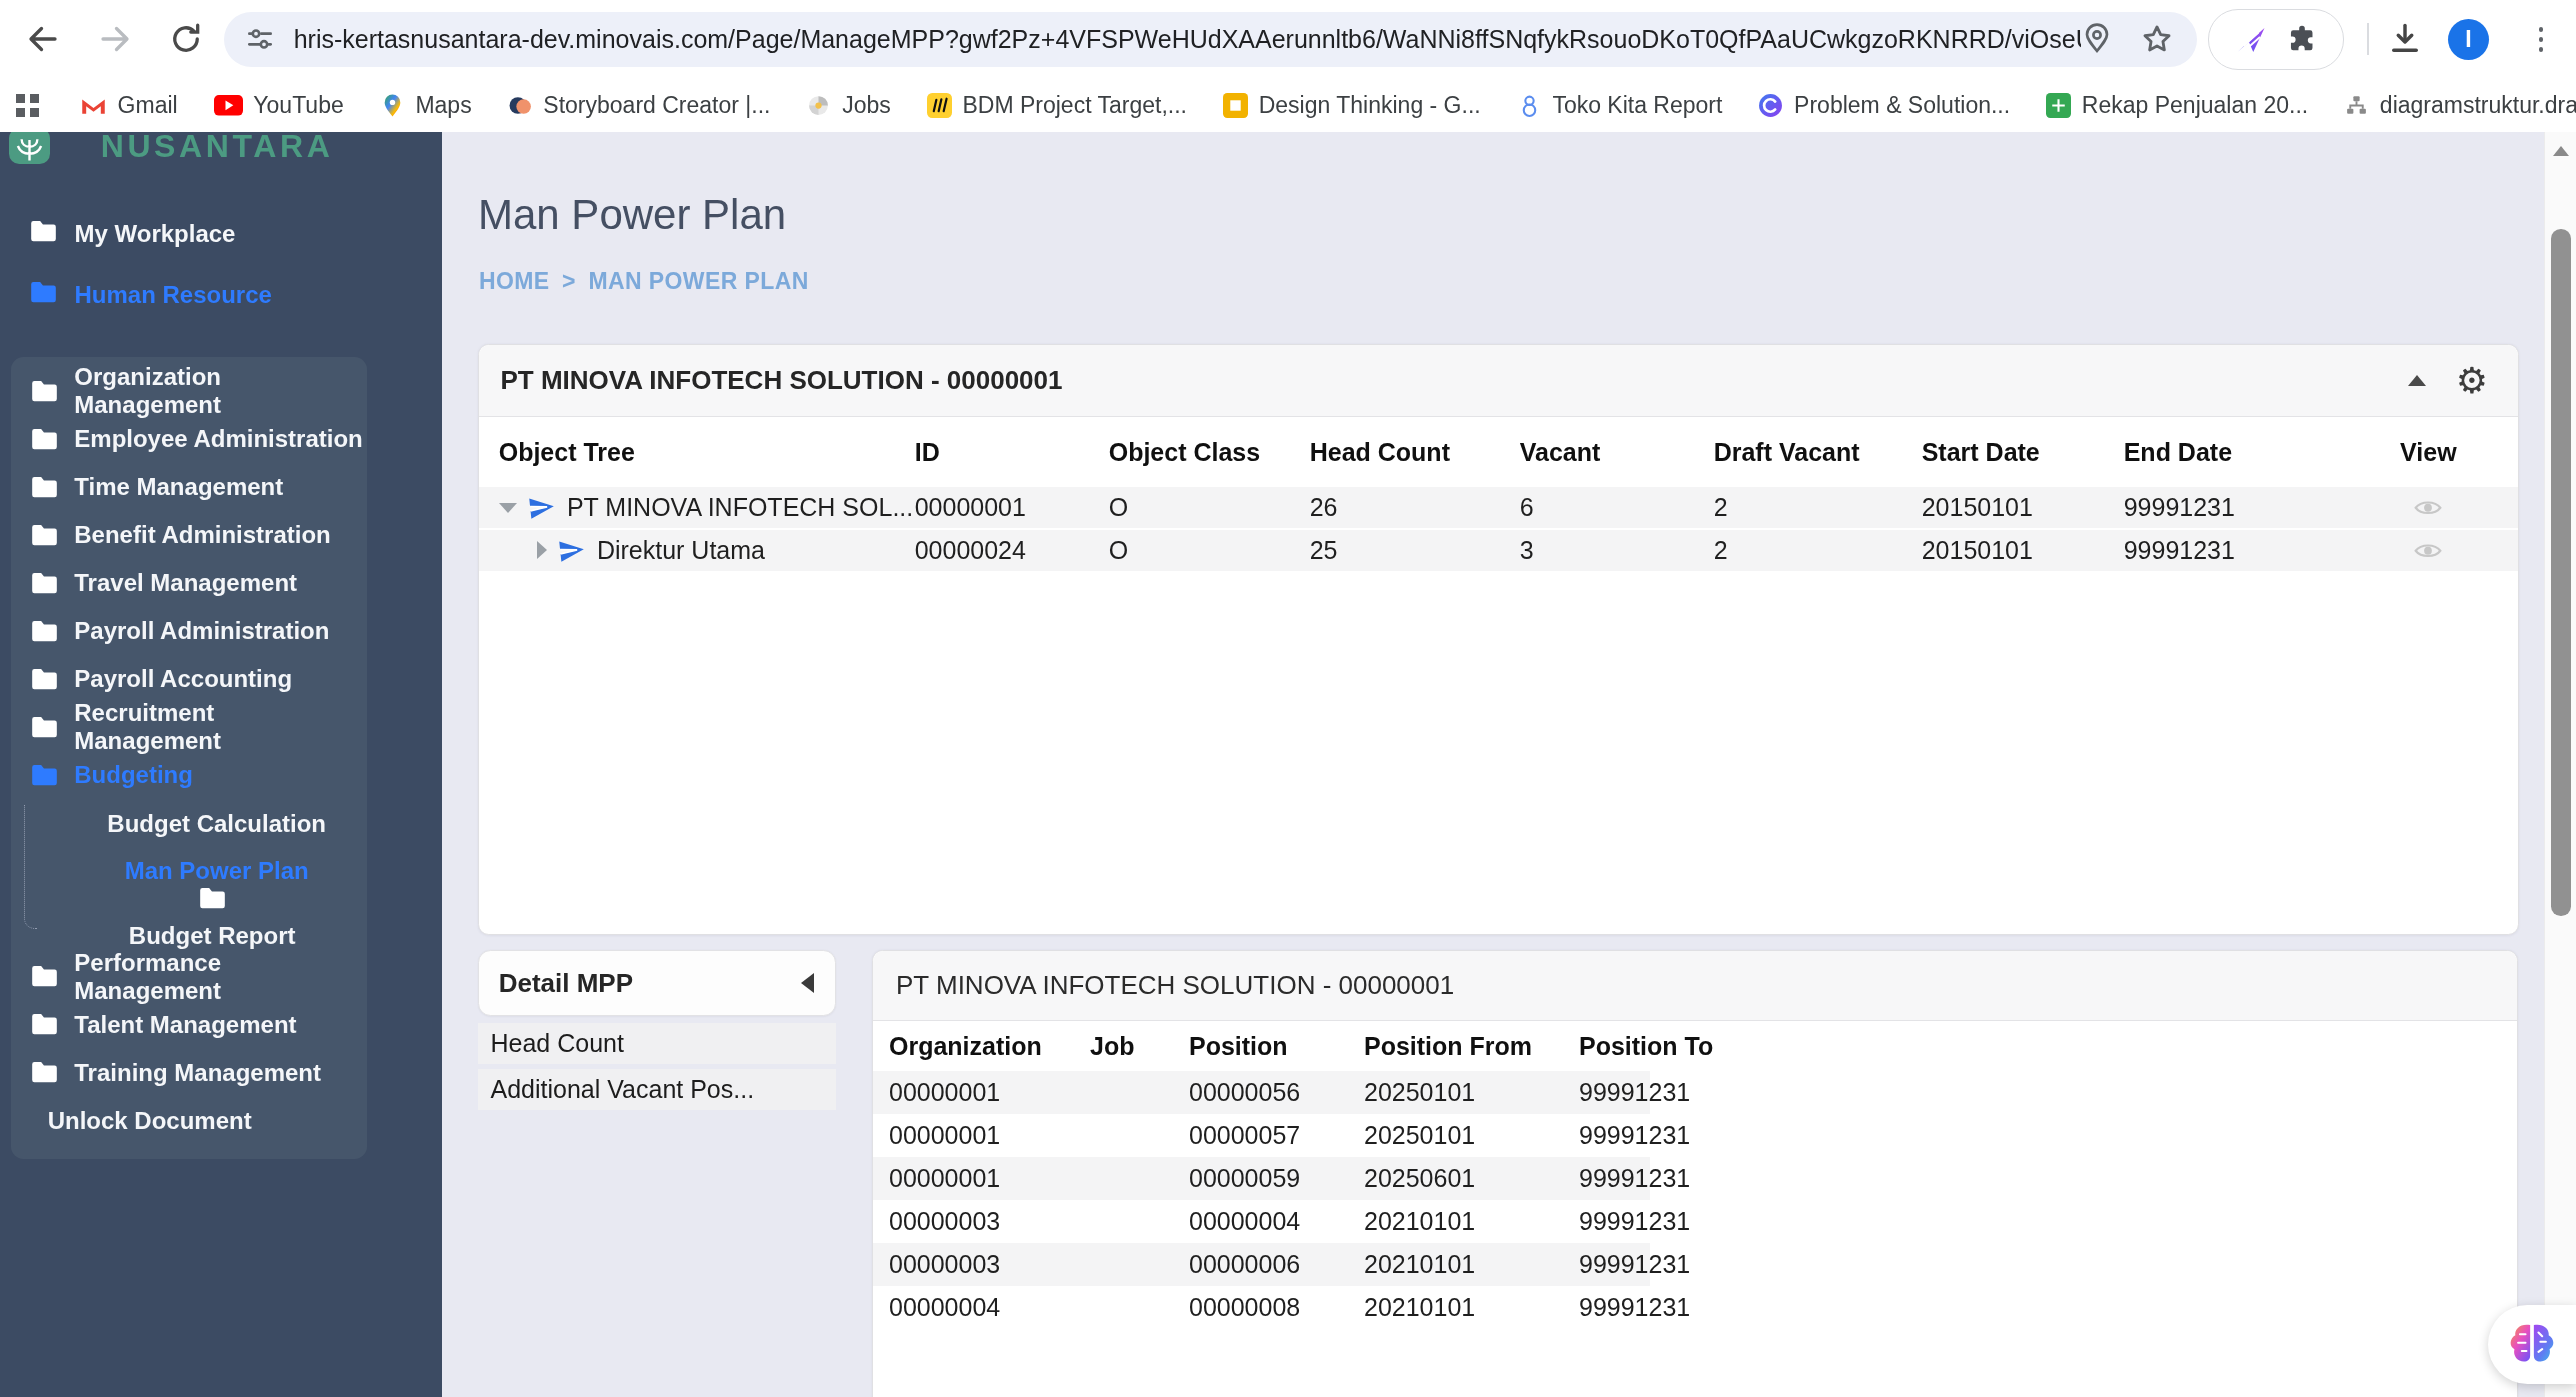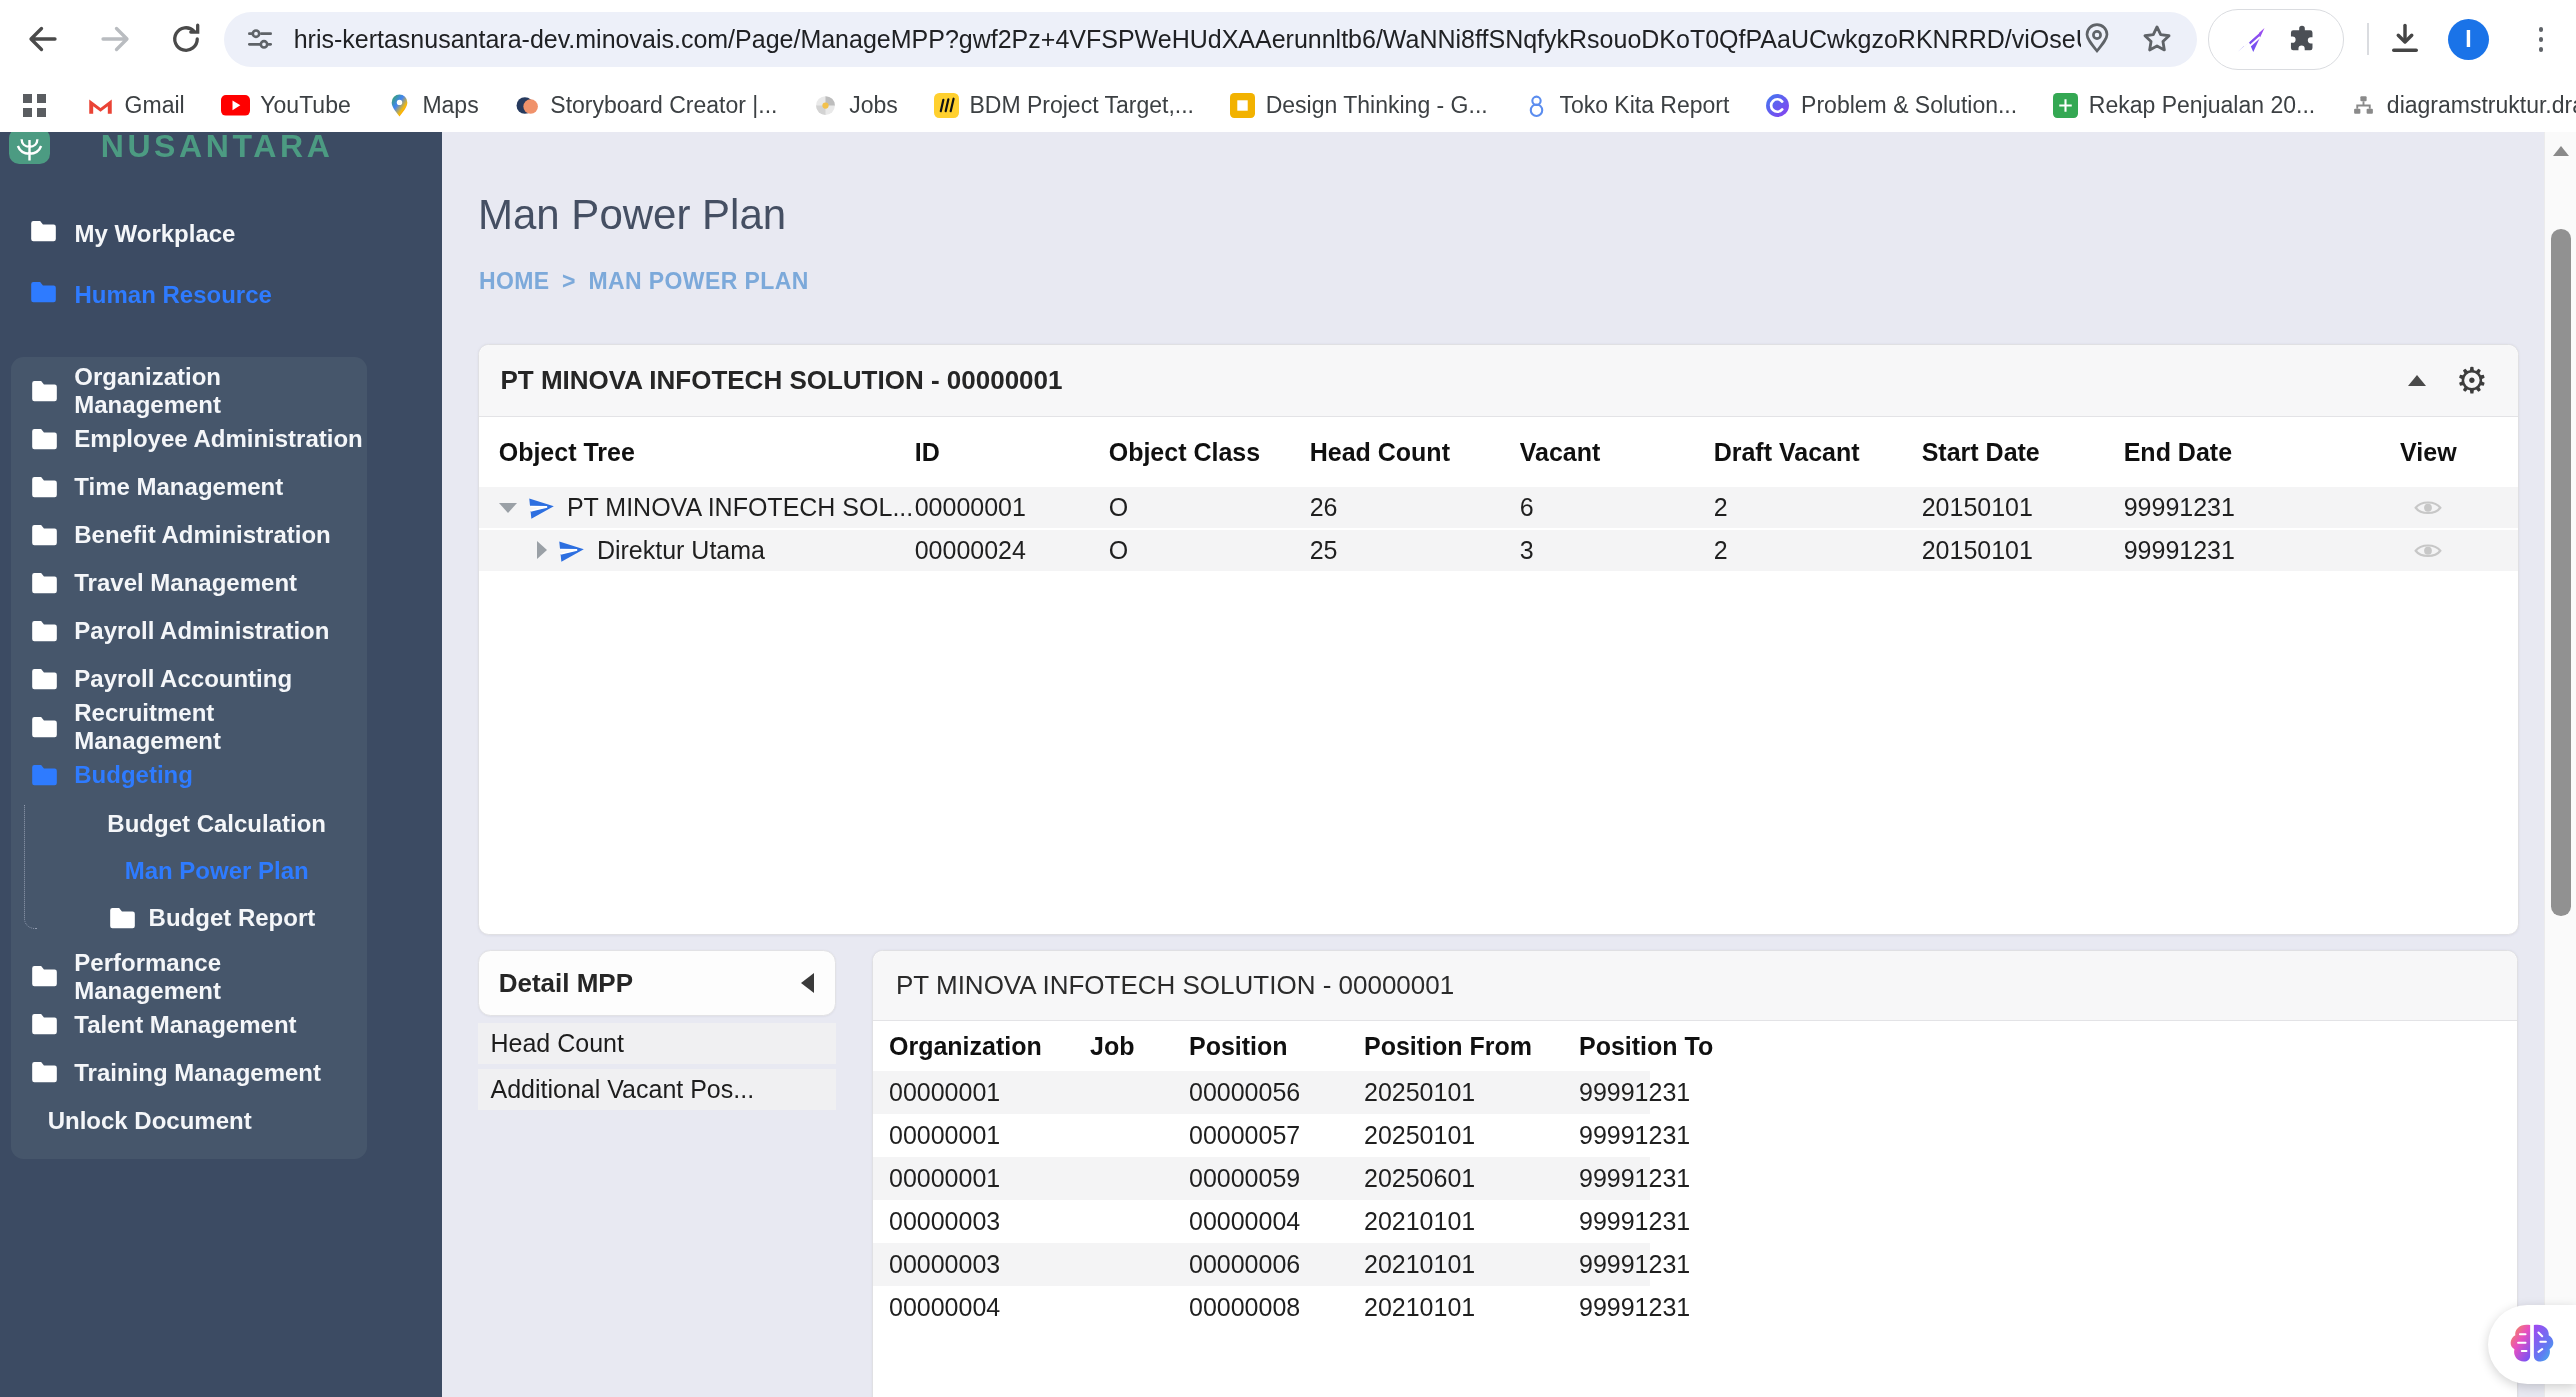--- a/index.html
+++ b/index.html
@@ -16,41 +16,41 @@
   .omnibox .url { margin-left:18px; font-size:25px; color:#202124; white-space:nowrap; overflow:hidden; flex:1 1 auto; }
   .omnibox .right-ic { flex:0 0 auto; margin-right:23px; display:flex; align-items:center; gap:27px; }
   .ext-pill { position:absolute; left:2208px; top:9px; width:136px; height:61px; border:1.8px solid #dadce0; border-radius:30px; display:flex; align-items:center; justify-content:center; gap:16px; background:#fff; }
   .tb-sep { position:absolute; left:2367px; top:23px; width:1.8px; height:32px; background:#dadce0; }
   .dl-btn { position:absolute; left:2385px; top:19.7px; width:39px; height:39px; display:flex; align-items:center; justify-content:center; }
   .avatar { position:absolute; left:2448px; top:19px; width:41px; height:41px; border-radius:50%; background:#1a73e8; color:#fff; font-size:23px; font-weight:700; display:flex; align-items:center; justify-content:center; }
   .kebab { position:absolute; left:2532px; top:21.5px; width:18px; height:36px; display:flex; flex-direction:column; align-items:center; justify-content:center; gap:5.4px; }
   .kebab i { width:4.5px; height:4.5px; border-radius:50%; background:#5f6368; }
 
   
-  .bookmarks { position:absolute; left:0; top:79px; width:2576px; height:54px; background:#fff; border-bottom:0.9px solid #e4e6ea; display:flex; align-items:center; padding:0 23px; gap:36px; }
+  .bookmarks { position:absolute; left:0; top:79px; width:2576px; height:54px; background:#fff; border-bottom:0.9px solid #e4e6ea; display:flex; align-items:center; padding:0 16px; gap:36px; }
   .apps-grid { display:grid; grid-template-columns:9px 9px; grid-template-rows:9px 9px; gap:4.5px; margin-right:5.4px; }
   .apps-grid i { background:#5a5d61; }
   .bm { display:flex; align-items:center; gap:10.7px; cursor:pointer; flex:0 0 auto; }
   .bm .lbl { font-size:23px; color:#3c4043; white-space:nowrap; }
 
   
   .sidebar { position:absolute; left:0; top:132px; width:442px; bottom:0; background:#3c4b63; overflow:hidden; }
   .logo-row { display:flex; align-items:center; gap:10.7px; padding-left:9px; margin-top:-7.2px; height:43px; }
   .logo-text { font-size:32px; font-weight:700; letter-spacing:3.6px; color:#4c9b82;margin-left:40px; }
   .side-item { display:flex; align-items:flex-start; gap:18px; padding-left:29.5px; height:54px; color:#f4f6f9; font-size:24px; font-weight:600; cursor:pointer; }
   .side-item.mw { margin-top:52px; }
   .side-item.hr { margin-top:7.2px; color:#2e7bff; }
   .submenu { margin:21.5px 75px 0 10.7px; width:356px; background:#46566b; border-radius:12.5px; padding:10.7px 0 14.3px 0; }
   .sub-item { display:flex; align-items:center; gap:16px; padding-left:20.6px; height:48px; color:#f4f6f9; font-size:24px; font-weight:600; cursor:pointer; }
   .sub-item.active { color:#2e7bff; }
   .nested { position:relative; padding-left:56px; margin:1.8px 0 10.7px 0; }
   .nested .guide { position:absolute; left:13.4px; top:3.6px; bottom:12.5px; width:12.5px; border-left:1.8px dotted #939db0; border-bottom:1.8px dotted #939db0; border-bottom-left-radius:10.7px; }
   .nested-item { display:flex; align-items:center; gap:12.5px; height:47px; color:#f4f6f9; font-size:24px; font-weight:600; cursor:pointer;justify-content:center; }
   .nested-item.active { color:#2e7bff; }
-  .nested-item.with-icon { margin-left:-9px; }
+  .nested-item.with-icon { margin-left:-9px;flex-direction:column; }
   .sub-item.unlock { padding-left:37px; }
   .ficon { display:flex; flex:0 0 auto; }
 
   
   .content { position:absolute; left:442px; top:132px; right:32px; bottom:0; background:#e8e9f2; }
   .page-title { position:absolute; left:36px; top:59px; font-size:42px; font-weight:500; color:#454f63; }
   .breadcrumb { position:absolute; left:37px; top:136px; font-size:23px; font-weight:600; color:#7ca9da; letter-spacing:0.4px; display:flex; gap:12.5px; }
   .breadcrumb .sep { color:#7ca9da; }
 
   .card { position:absolute; background:#fff; border:0.9px solid #e0e0e3; border-radius:10.7px; box-shadow:0 0.9px 2.7px rgba(40,40,60,0.06); }

